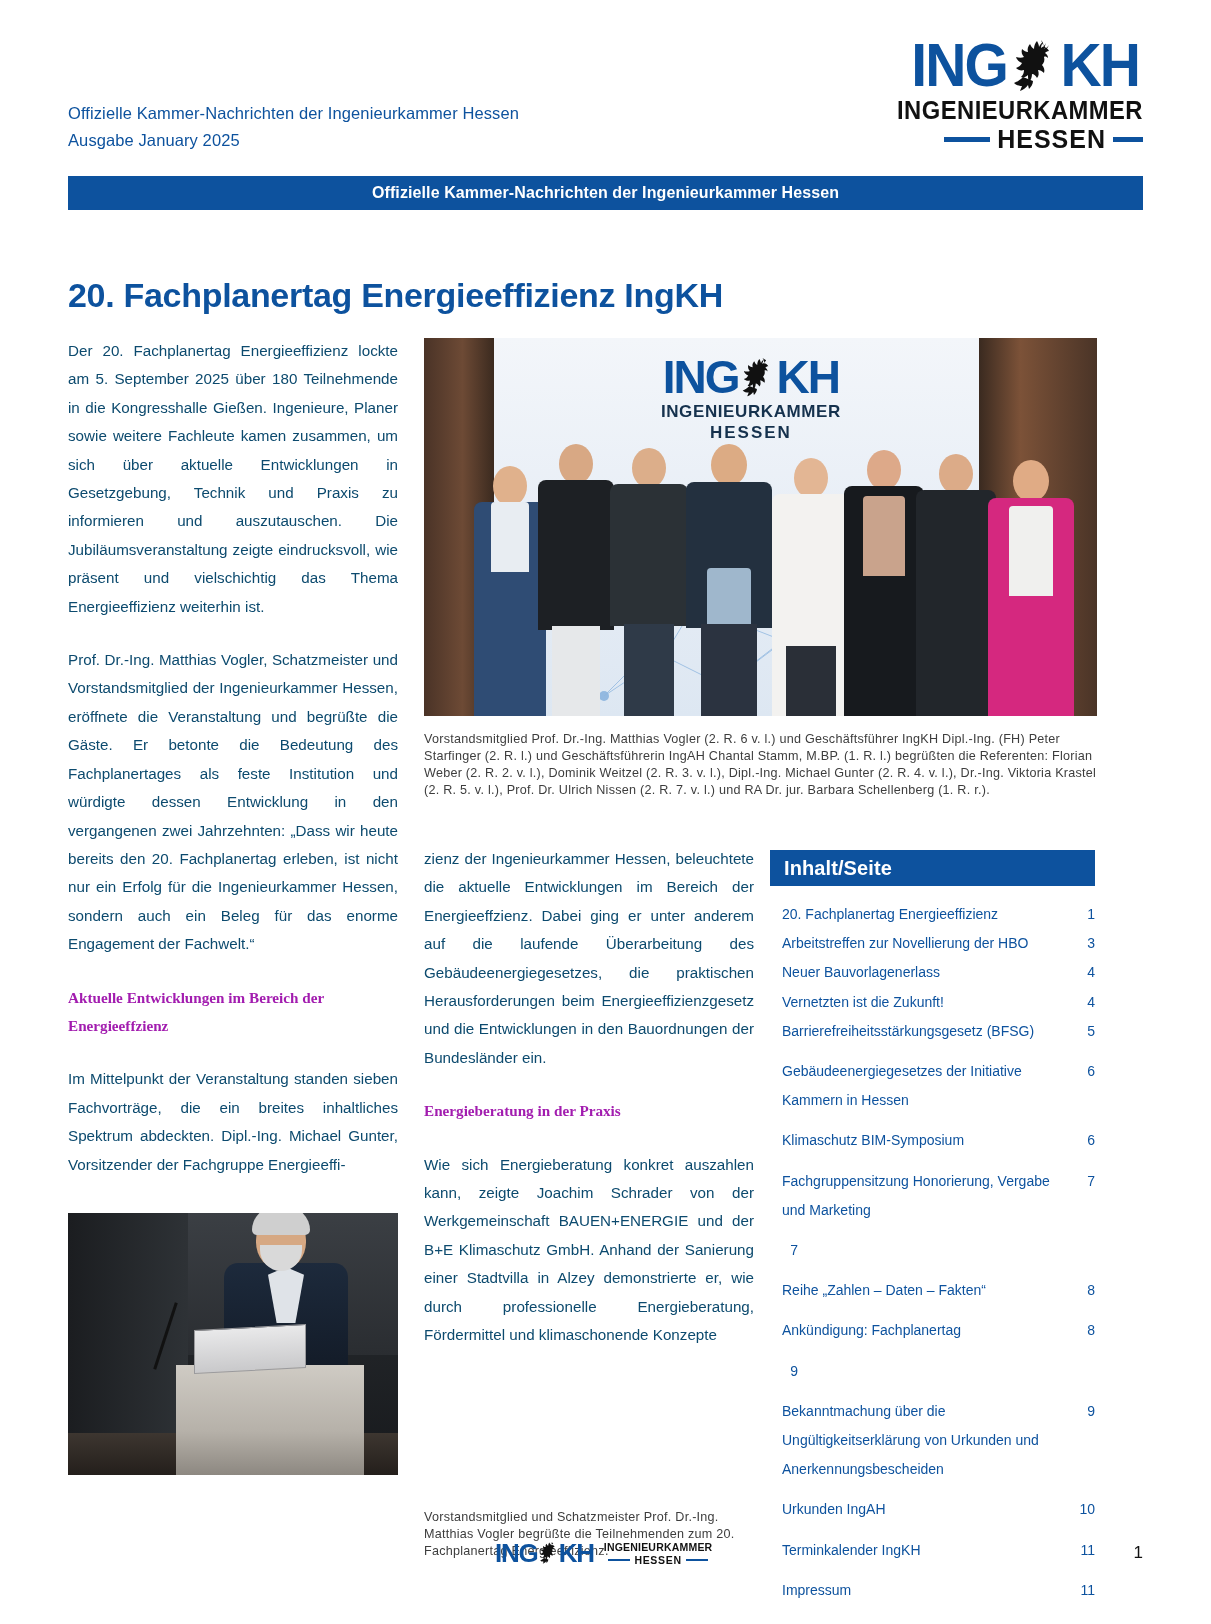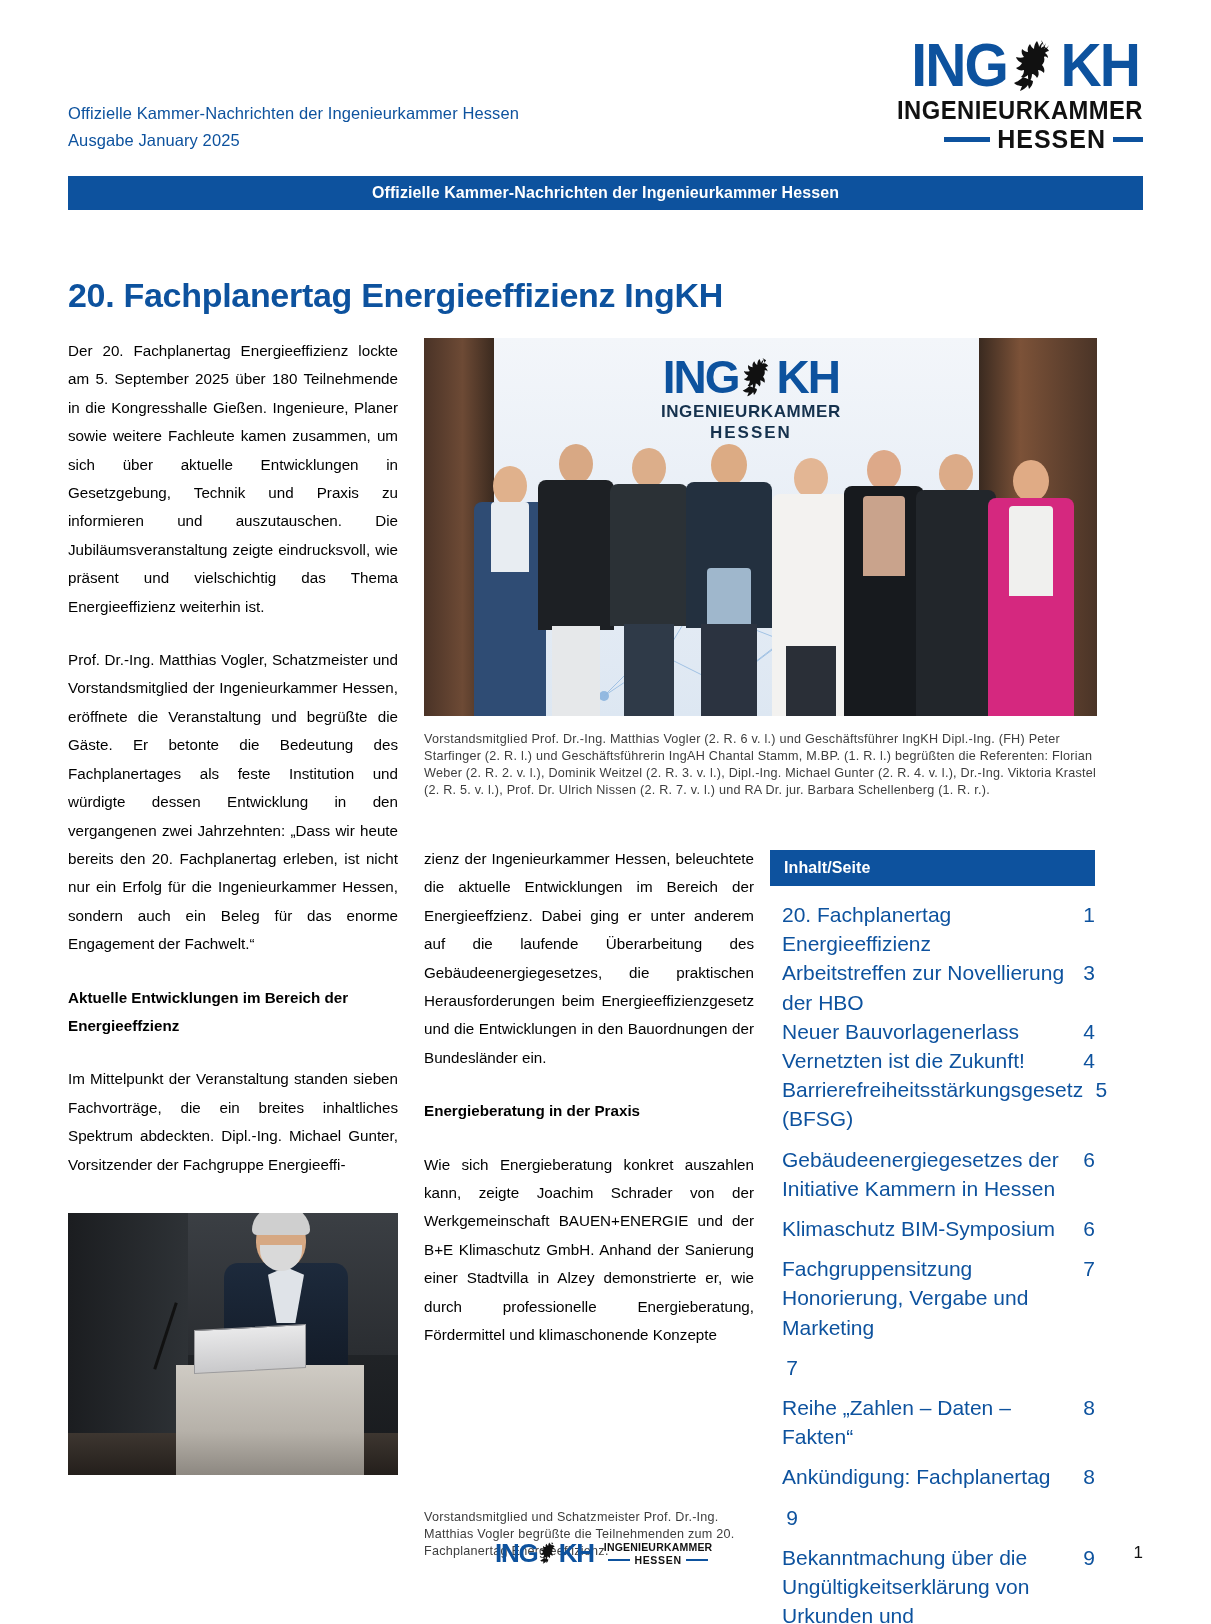--- a/index.html
+++ b/index.html
@@ -131,31 +131,32 @@
   .col1 {
     position: absolute;
     left: 68px;
     top: 337px;
     width: 330px;
   }
   .body-p {
     font-size: 15.2px;
     line-height: 28.4px;
     text-align: justify;
-    color: #000000;
+    color: #0c4a6e;
     margin: 0 0 25px 0;
     hyphens: manual;
   }
   .body-p:last-child { margin-bottom: 0; }
   .sub-head {
     font-size: 15.2px;
     line-height: 28.4px;
     font-weight: bold;
-    color: #000000;
+    color: #a21caf;
     margin: 0 0 25px 0;
+    font-family: Liberation Serif, serif;
   }
 
   
   .photo-group {
     position: absolute;
     left: 424px;
     top: 338px;
     width: 673px;
     height: 378px;
     overflow: hidden;
@@ -280,34 +281,34 @@
   .toc {
     position: absolute;
     left: 770px;
     top: 850px;
     width: 325px;
   }
   .toc-head {
     background: #0d529e;
     color: #fff;
     font-weight: bold;
-    font-size: 16px;
+    font-size: 20px;
     height: 36px;
     display: flex;
     align-items: center;
     padding-left: 14px;
     letter-spacing: .1px;
   }
   .toc-list { margin-top: 14px; }
   .toc-row {
     display: flex;
     align-items: flex-start;
     justify-content: space-between;
     color: #0d529e;
-    font-size: 21px;
+    font-size: 14px;
     line-height: 29.2px;
     padding: 0 0 0 12px;
     gap: 8px;
   }
   .toc-row.gap { margin-top: 11px; }
   .toc-label { flex: 1 1 auto; }
   .toc-page { flex: 0 0 auto; width: 16px; text-align: right; }
 
   
   .footer-logo {

